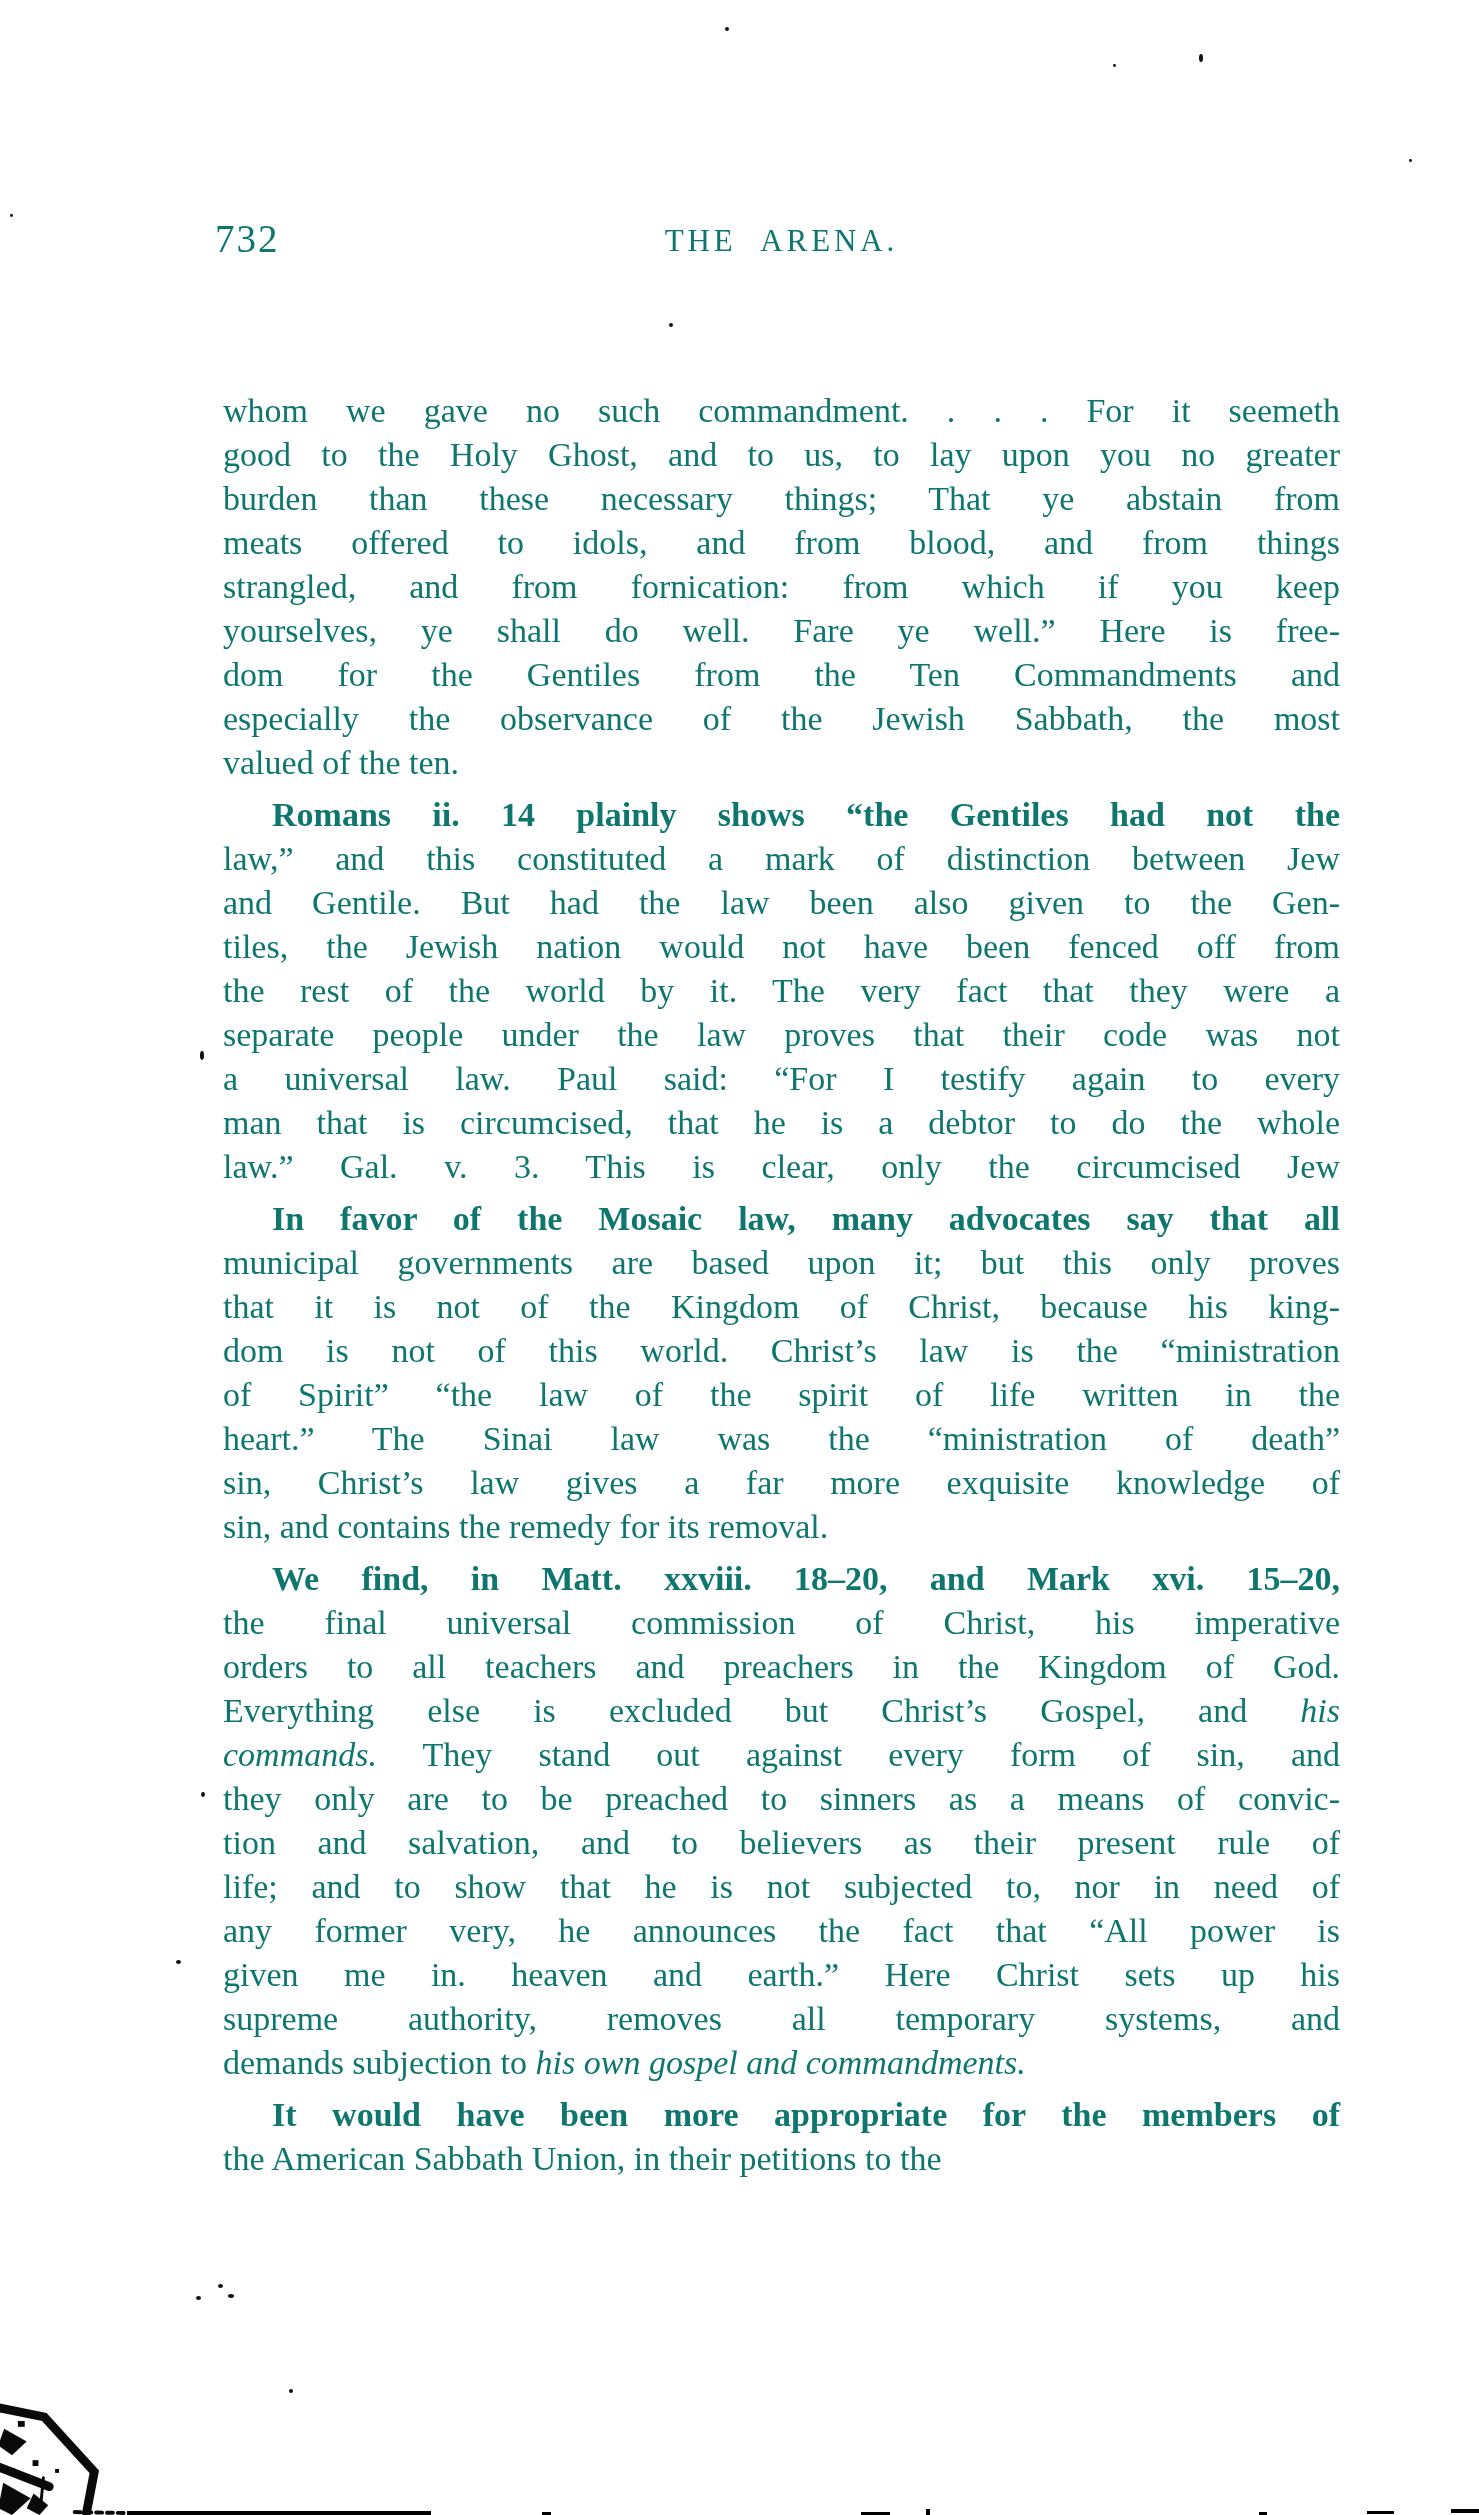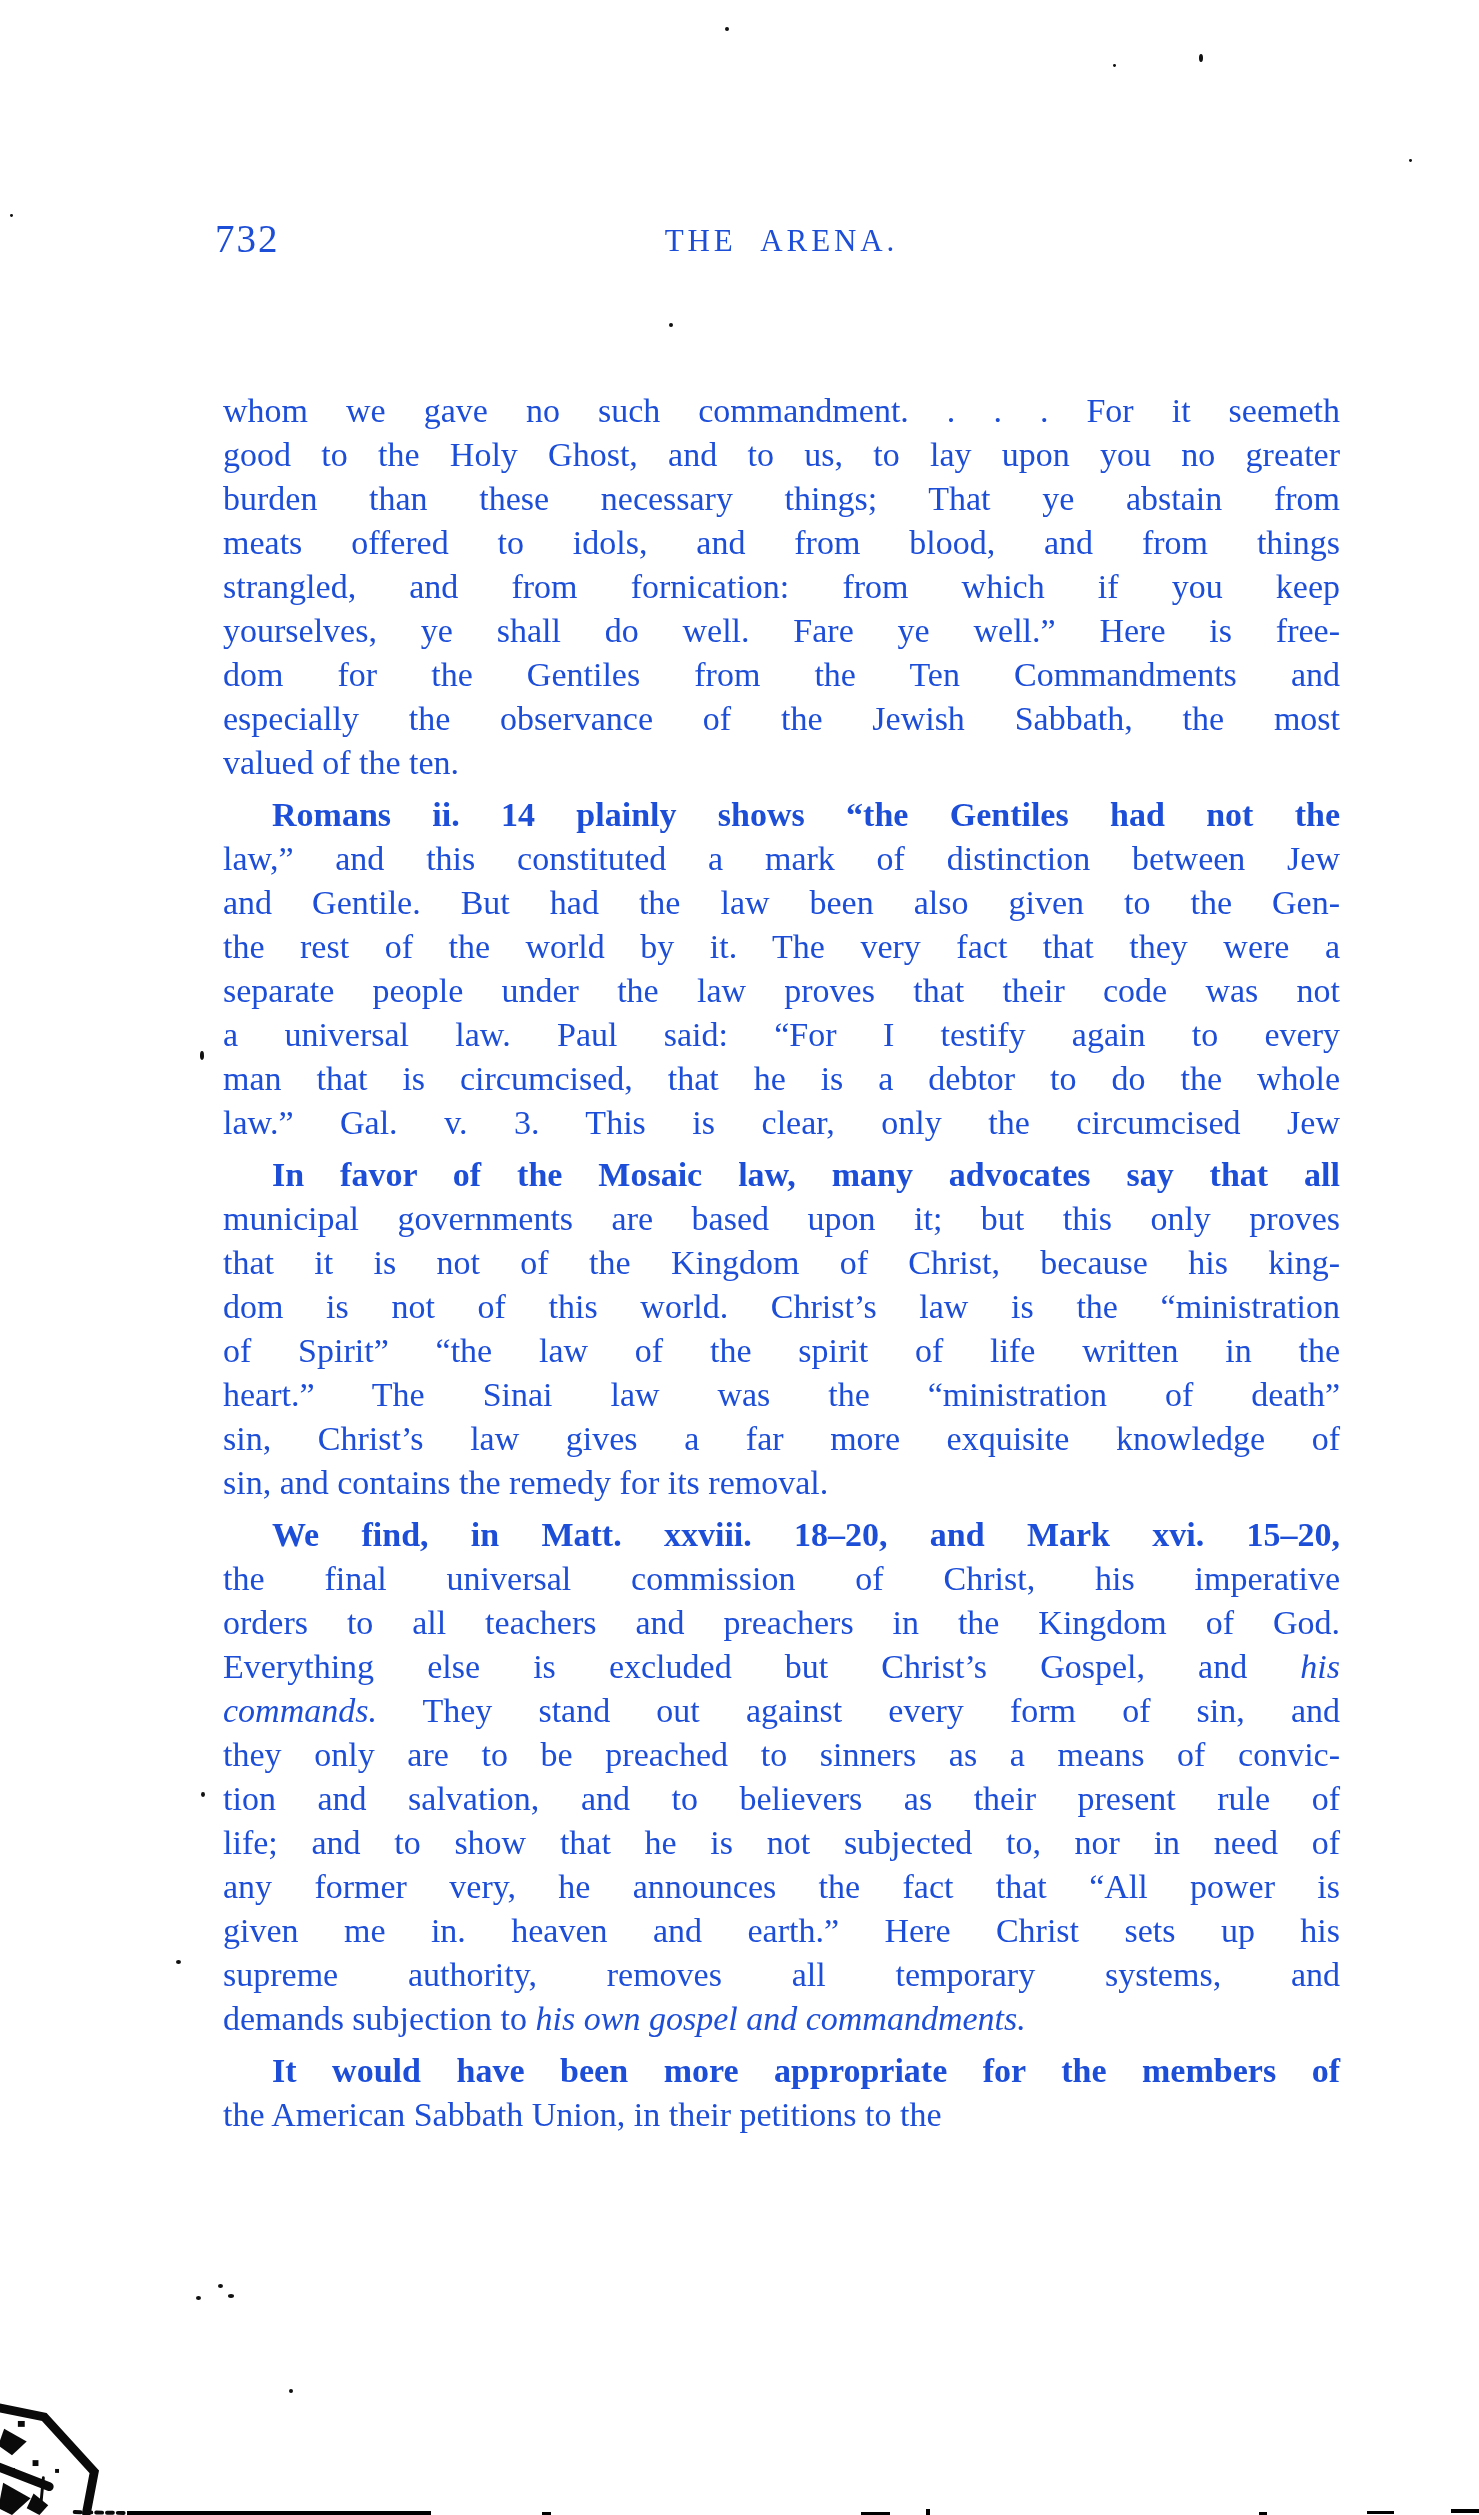--- a/index.html
+++ b/index.html
@@ -2,21 +2,21 @@
 <html><head>
 <meta charset="utf-8">
 <style>
   html, body { margin: 0; padding: 0; background: #e8e8e8; }
   .page {
     position: relative;
     width: 1479px;
     height: 2515px;
     margin: 0 auto;
     background: #ffffff;
-    color: #1d4ed8;
+    color: #0f766e;
     font-family: "Liberation Serif", "DejaVu Serif", serif;
     overflow: hidden;
   }
   
   .page-number {
     position: absolute;
     left: 215px;
     top: 216px;
     font-size: 39px;
     letter-spacing: 2px;
@@ -84,20 +84,21 @@
         <div class="line"><span>strangled, and from fornication: from which if you keep</span></div>
         <div class="line"><span>yourselves, ye shall do well.  Fare ye well.”  Here is free-</span></div>
         <div class="line"><span>dom for the Gentiles from the Ten Commandments and</span></div>
         <div class="line"><span>especially the observance of the Jewish Sabbath, the most</span></div>
         <div class="line last"><span>valued of the ten.</span></div>
       </div>
       <div class="paragraph indent">
         <div class="line"><span>Romans ii. 14 plainly shows “the Gentiles had not the</span></div>
         <div class="line"><span>law,” and this constituted a mark of distinction between Jew</span></div>
         <div class="line"><span>and Gentile.  But had the law been also given to the Gen-</span></div>
+        <div class="line"><span>tiles, the Jewish nation would not have been fenced off from</span></div>
         <div class="line"><span>the rest of the world by it.  The very fact that they were a</span></div>
         <div class="line"><span>separate people under the law proves that their code was not</span></div>
         <div class="line"><span>a universal law.  Paul said: “For I testify again to every</span></div>
         <div class="line"><span>man that is circumcised, that he is a debtor to do the whole</span></div>
         <div class="line"><span>law.” Gal. v. 3. This is clear, only the circumcised Jew</span></div>
       </div>
       <div class="paragraph indent">
         <div class="line"><span>In favor of the Mosaic law, many advocates say that all</span></div>
         <div class="line"><span>municipal governments are based upon it; but this only proves</span></div>
         <div class="line"><span>that it is not of the Kingdom of Christ, because his king-</span></div>

